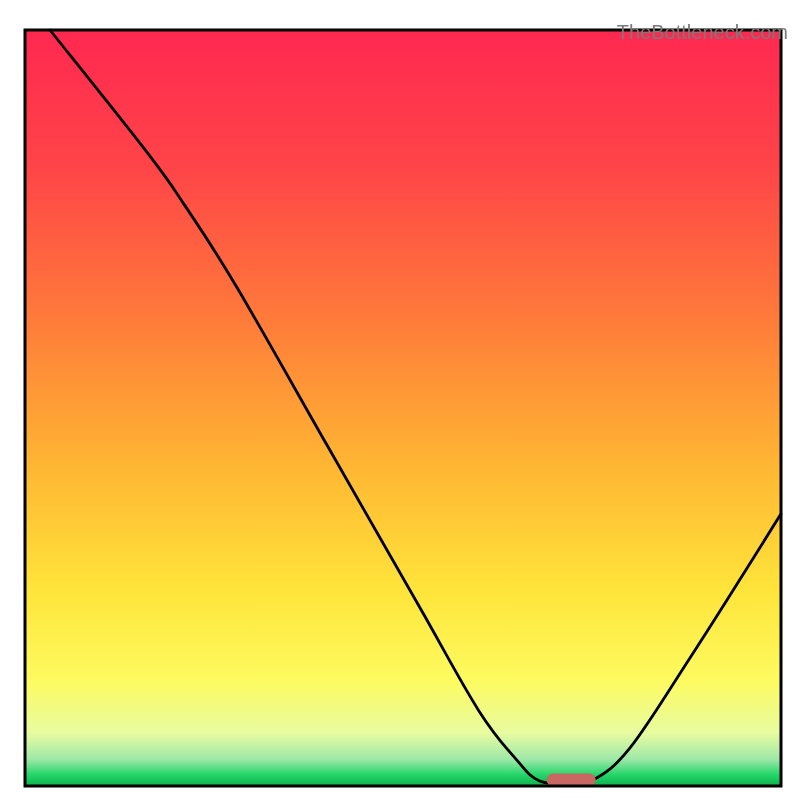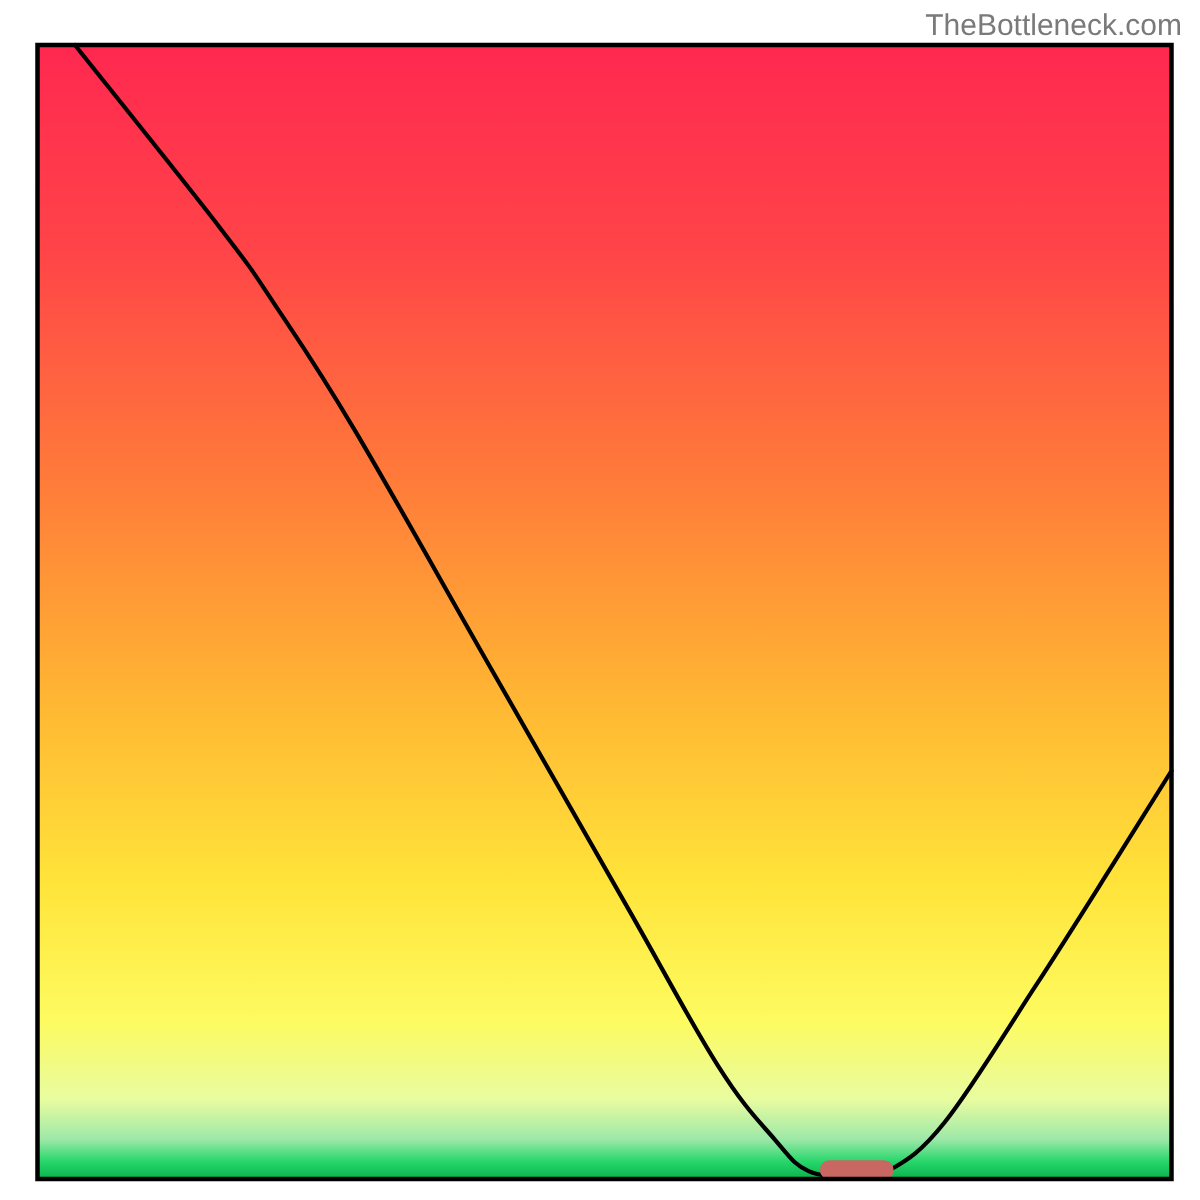--- a/index.html
+++ b/index.html
@@ -8,21 +8,21 @@
     background: #ffffff;
     font-family: Arial, Helvetica, sans-serif;
   }
   .chart-container {
     position: relative;
     width: 800px;
     height: 800px;
   }
   .watermark {
     position: absolute;
-    top: 6px;
+    top: 21px;
     right: 12px;
     font-size: 20px;
     color: #7a7a7a;
     font-weight: 500;
     z-index: 10;
   }
   svg {
     display: block;
   }
 </style>

